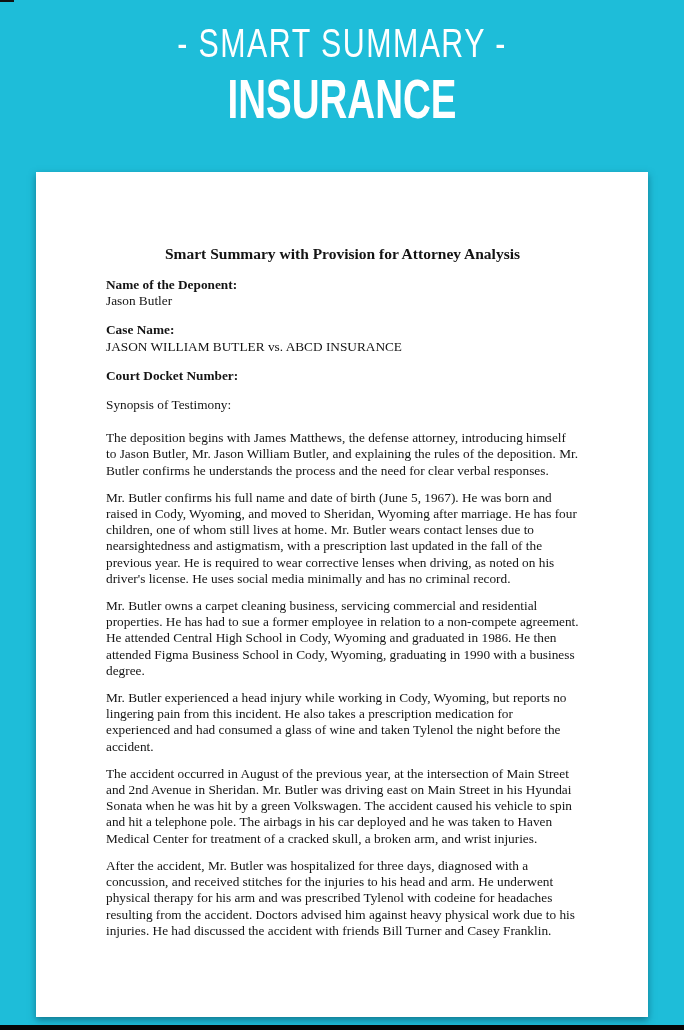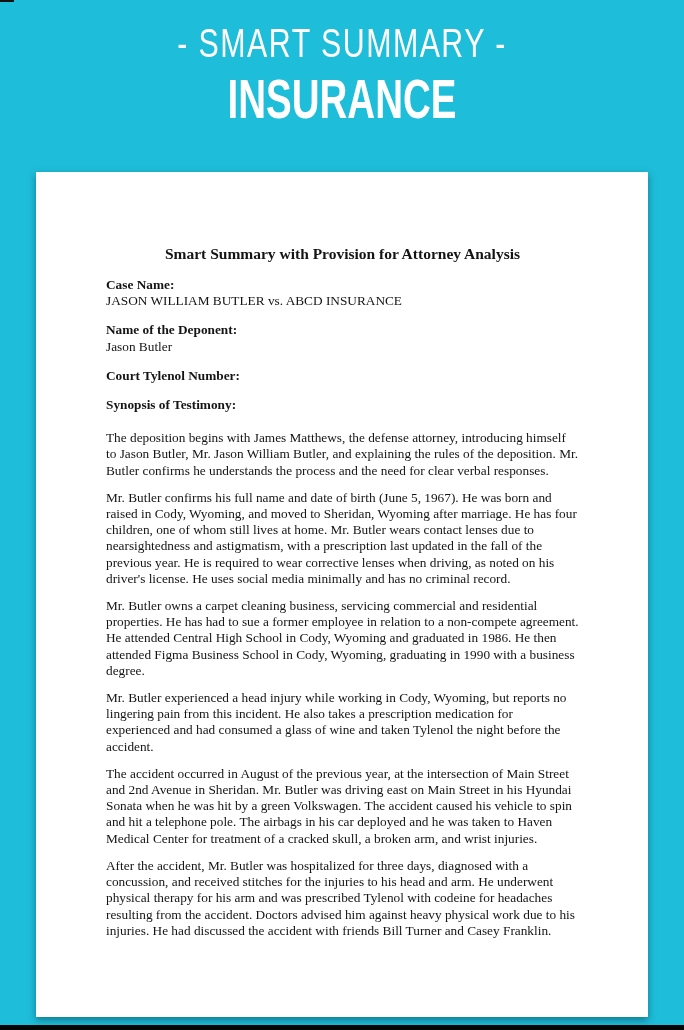--- a/index.html
+++ b/index.html
@@ -73,21 +73,21 @@
     line-height: 19px;
     margin: 0 0 14px 0;
   }
   .field {
     margin: 0 0 13px 0;
   }
   .field-label {
     font-weight: bold;
   }
   .section-heading {
-    font-weight: bold;
+    font-weight: normal;
     margin: 0 0 17px 0;
   }
   .body-para {
     margin: 0 0 11px 0;
   }
   .bottom-bar {
     position: absolute;
     left: 0;
     bottom: 0;
     width: 684px;
@@ -102,31 +102,31 @@
 
 <div class="banner-subtitle">- SMART SUMMARY -</div>
 
 <div class="banner-title">INSURANCE</div>
 
 <div class="page">
 
   <div class="doc-title">Smart Summary with Provision for Attorney Analysis</div>
 
   <div class="field">
+    <div class="field-label">Name of the Deponent:</div>
+    <div class="field-value">Jason Butler</div>
+  </div>
+
+  <div class="field">
     <div class="field-label">Case Name:</div>
     <div class="field-value">JASON WILLIAM BUTLER vs. ABCD INSURANCE</div>
   </div>
 
   <div class="field">
-    <div class="field-label">Name of the Deponent:</div>
-    <div class="field-value">Jason Butler</div>
-  </div>
-
-  <div class="field">
-    <div class="field-label">Court Tylenol Number:</div>
+    <div class="field-label">Court Docket Number:</div>
   </div>
 
   <div class="section-heading">Synopsis of Testimony:</div>
 
   <p class="body-para">The deposition begins with James Matthews, the defense attorney, introducing himself to Jason Butler, Mr. Jason William Butler, and explaining the rules of the deposition. Mr. Butler confirms he understands the process and the need for clear verbal responses.</p>
 
   <p class="body-para">Mr. Butler confirms his full name and date of birth (June 5, 1967). He was born and raised in Cody, Wyoming, and moved to Sheridan, Wyoming after marriage. He has four children, one of whom still lives at home. Mr. Butler wears contact lenses due to nearsightedness and astigmatism, with a prescription last updated in the fall of the previous year. He is required to wear corrective lenses when driving, as noted on his driver's license. He uses social media minimally and has no criminal record.</p>
 
   <p class="body-para">Mr. Butler owns a carpet cleaning business, servicing commercial and residential properties. He has had to sue a former employee in relation to a non-compete agreement. He attended Central High School in Cody, Wyoming and graduated in 1986. He then attended Figma Business School in Cody, Wyoming, graduating in 1990 with a business degree.</p>
 

